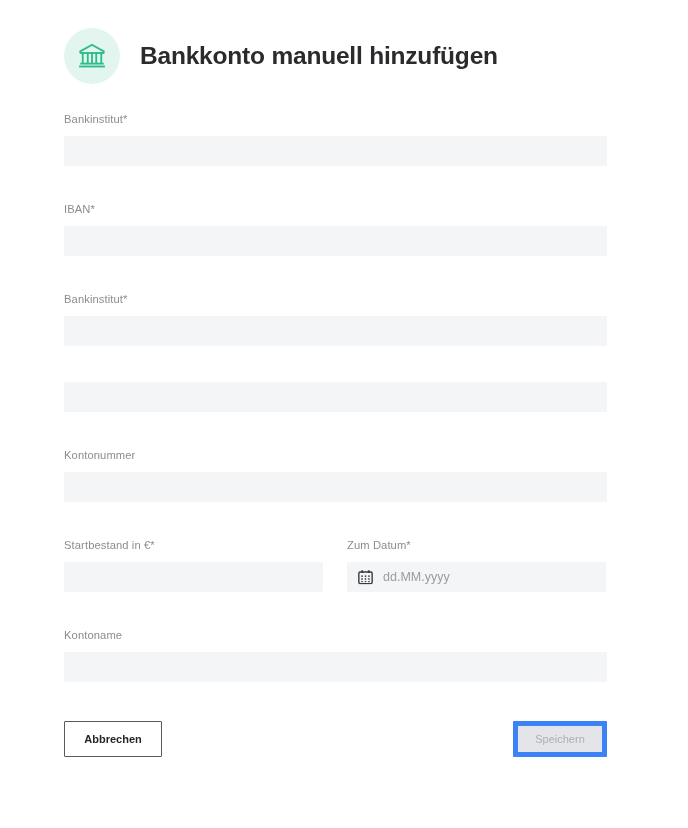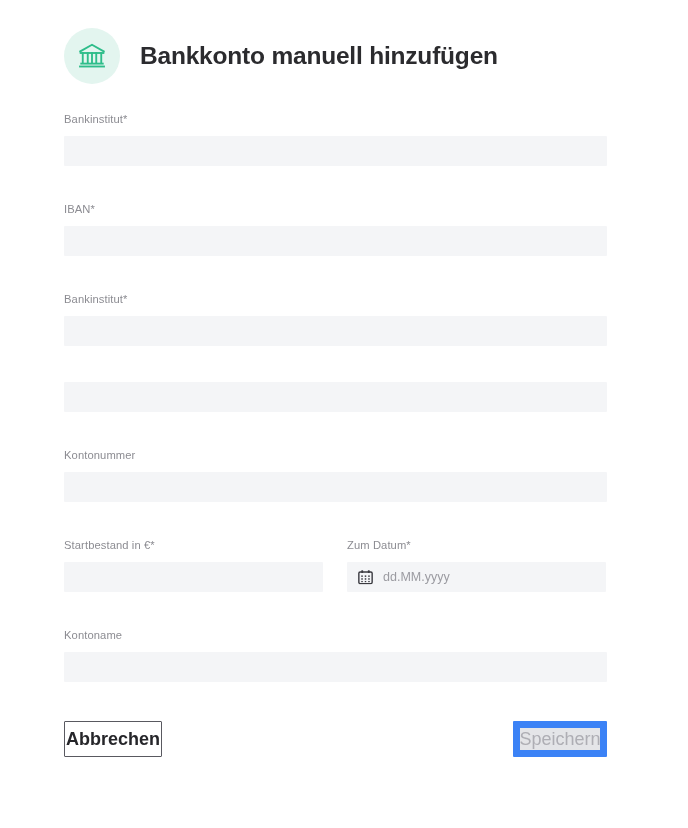--- a/index.html
+++ b/index.html
@@ -153,41 +153,41 @@
     top: 721px;
     width: 543px;
     height: 36px;
   }
   .btn {
     position: absolute;
     top: 0;
     height: 36px;
     box-sizing: border-box;
     font-family: "Liberation Sans", sans-serif;
-    font-size: 18px;
+    font-size: 11px;
     font-weight: bold;
     border-radius: 1px;
     cursor: pointer;
     display: flex;
     align-items: center;
     justify-content: center;
     padding: 0;
   }
   .btn-cancel {
     left: 0;
     width: 98px;
     background: #ffffff;
     border: 1px solid #595960;
     color: #26262a;
   }
   .btn-save {
     right: 0;
     width: 94px;
     background: #e4e5e8;
-    border: 7px solid #3b82f6;
+    border: 5px solid #3b82f6;
     color: #aeaeb4;
     font-weight: normal;
     cursor: default;
   }
 </style>
 </head>
 <body>
 
 <div class="page">
 

